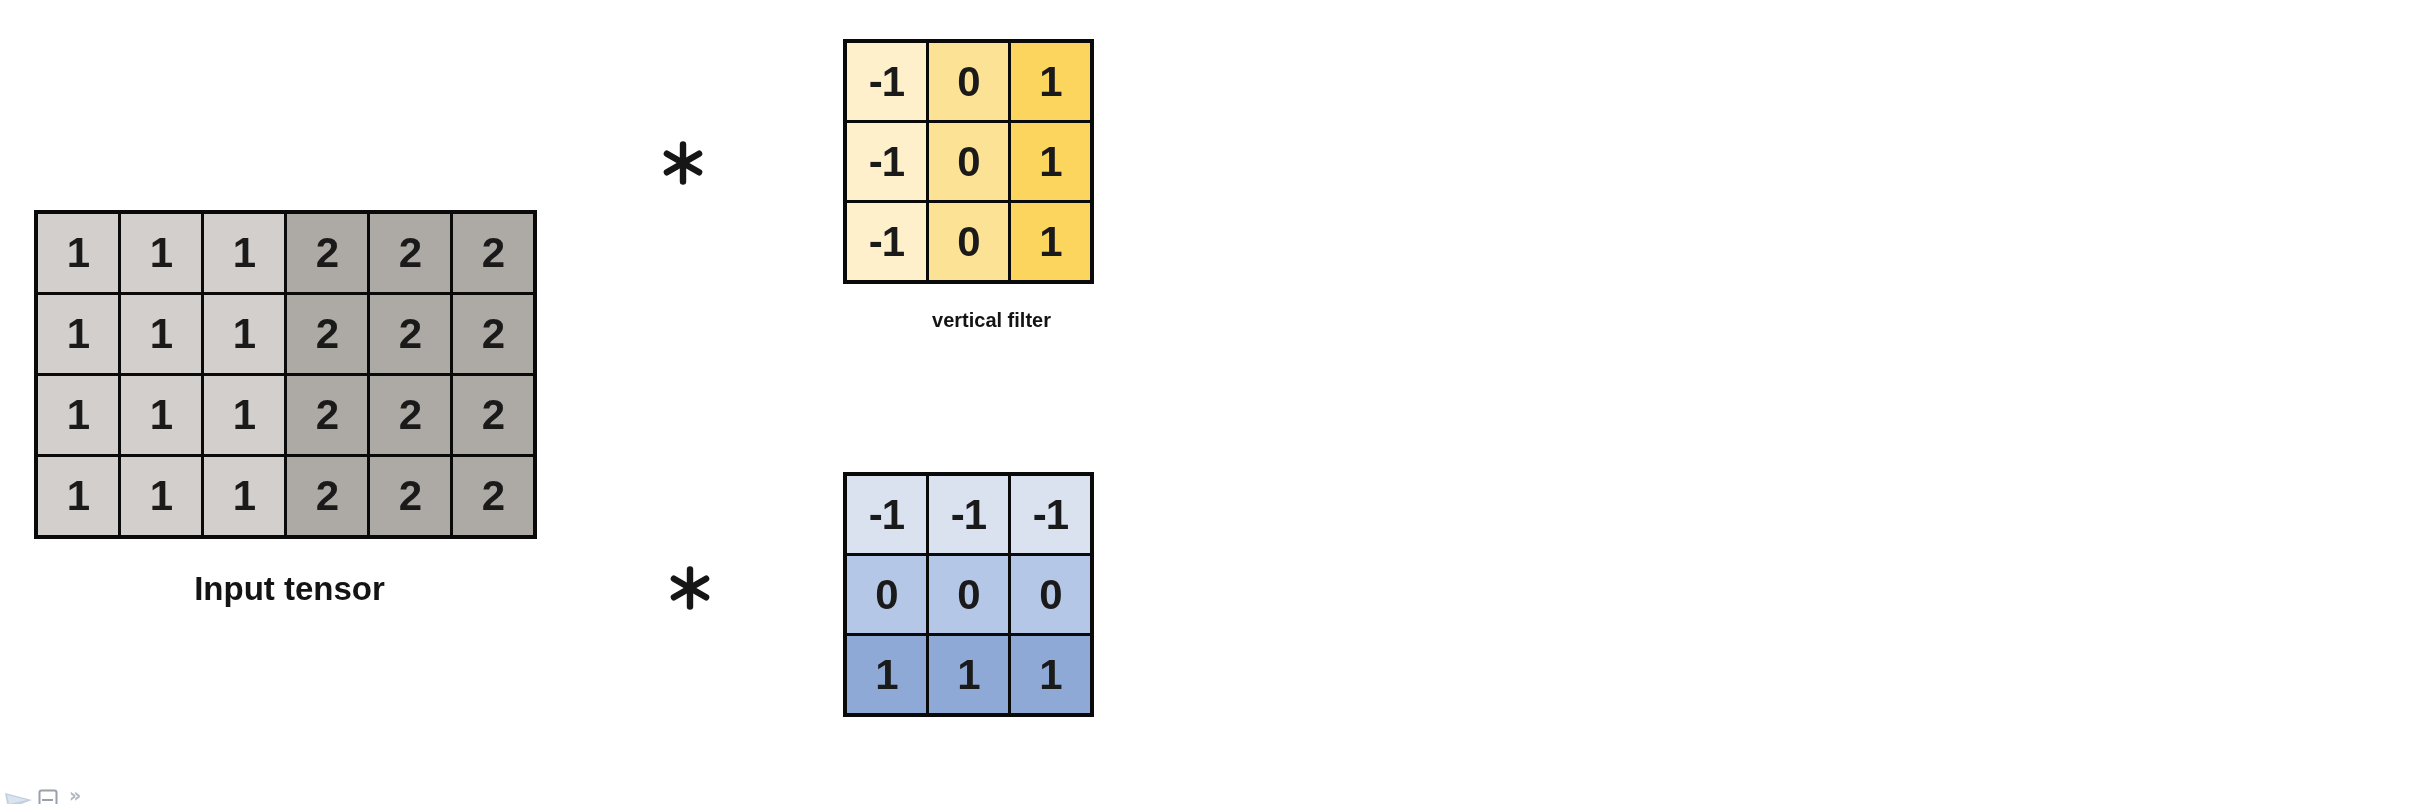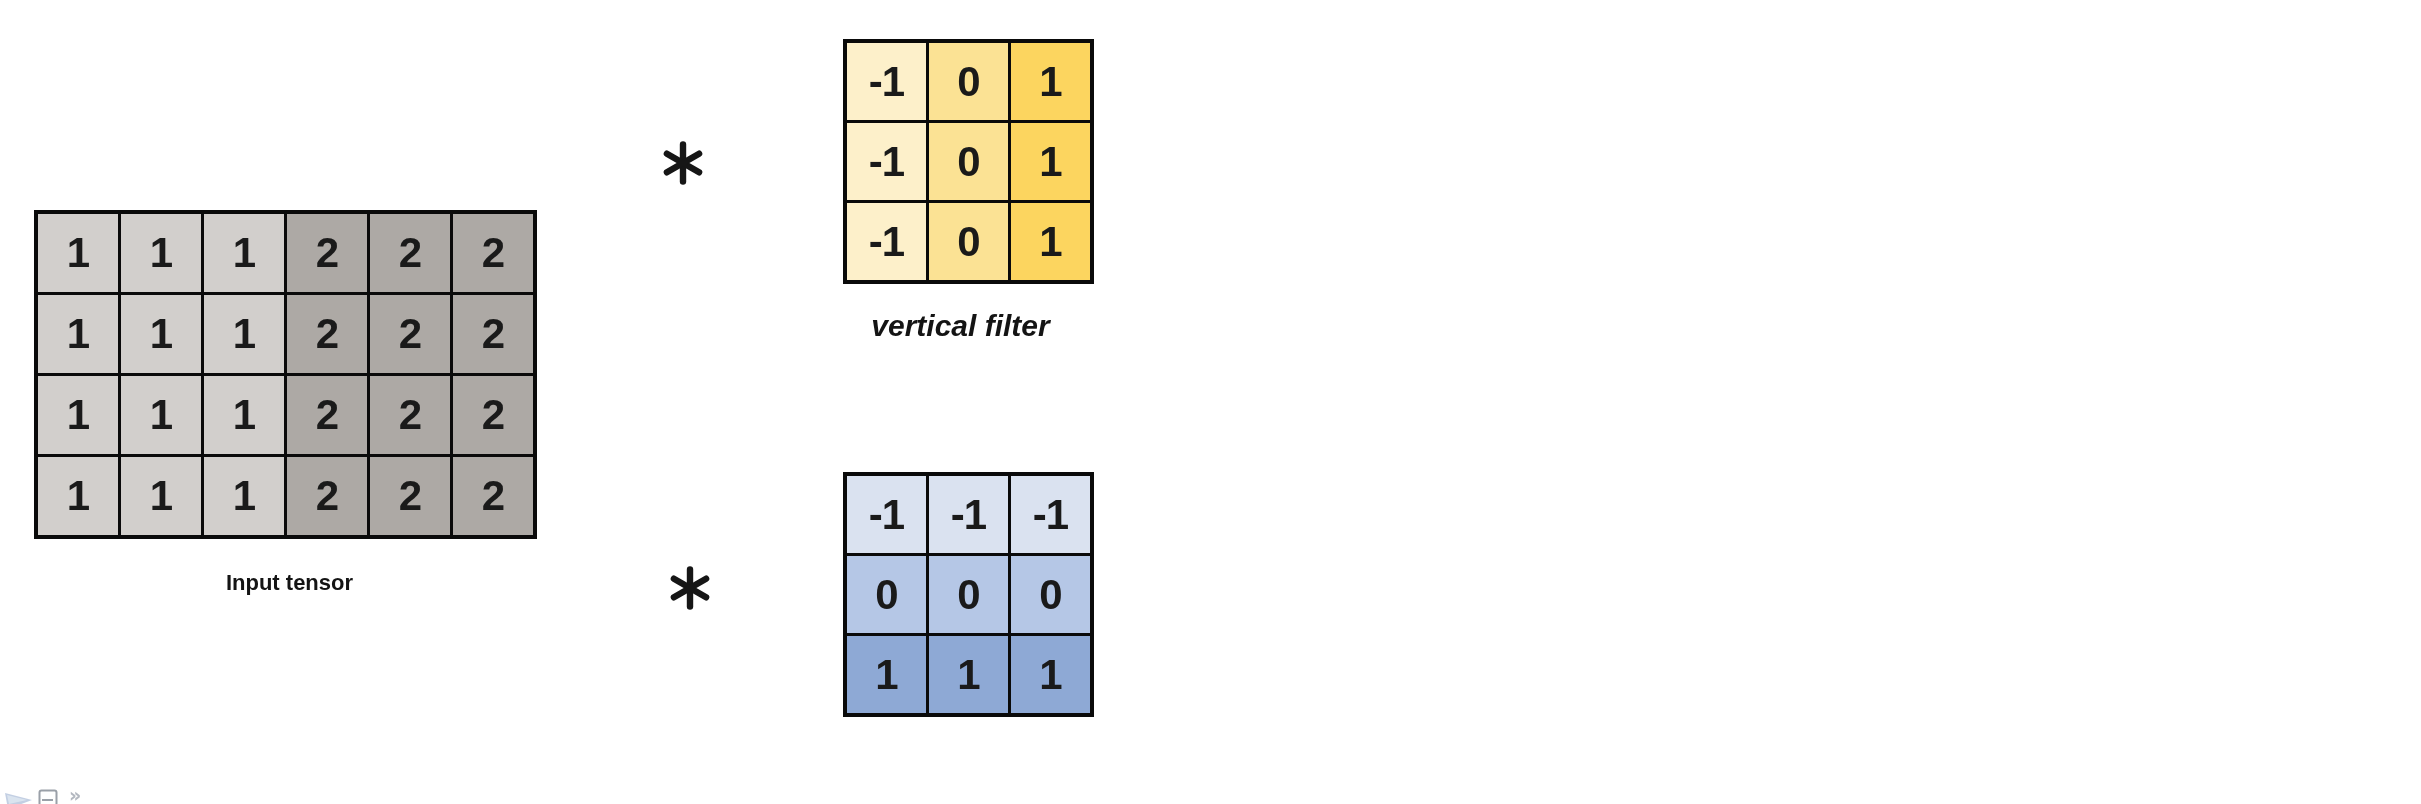--- a/index.html
+++ b/index.html
@@ -25,22 +25,22 @@
     font-weight:700; font-size:42px; color:#1a1a1a;
     font-family:"Liberation Sans", sans-serif;
     letter-spacing:-1px;
   }
 
   .label {
     position:absolute; text-align:center;
     font-weight:700; color:#141414;
     font-family:"Liberation Sans", sans-serif;
   }
-  .label-input { left:34px;  width:511px; top:570px; font-size:22px; }
-  .label-vert  { left:831px; width:259px; top:309px; font-size:30px;font-style:italic; }
+  .label-input { left:34px;  width:511px; top:570px; font-size:33px; }
+  .label-vert  { left:862px; width:259px; top:309px; font-size:20px; }
   .label-horz  { left:843px; width:259px; top:745px; font-size:30px; }
 
   .asterisk { position:absolute; width:44px; height:44px; }
   .ast-top    { left:661px; top:141px; }
   .ast-bottom { left:668px; top:566px; }
 
   
   .corner { position:absolute; }
   .corner-triangle { left:5px;  top:791px; }
   .corner-slide    { left:38px; top:789px; }

